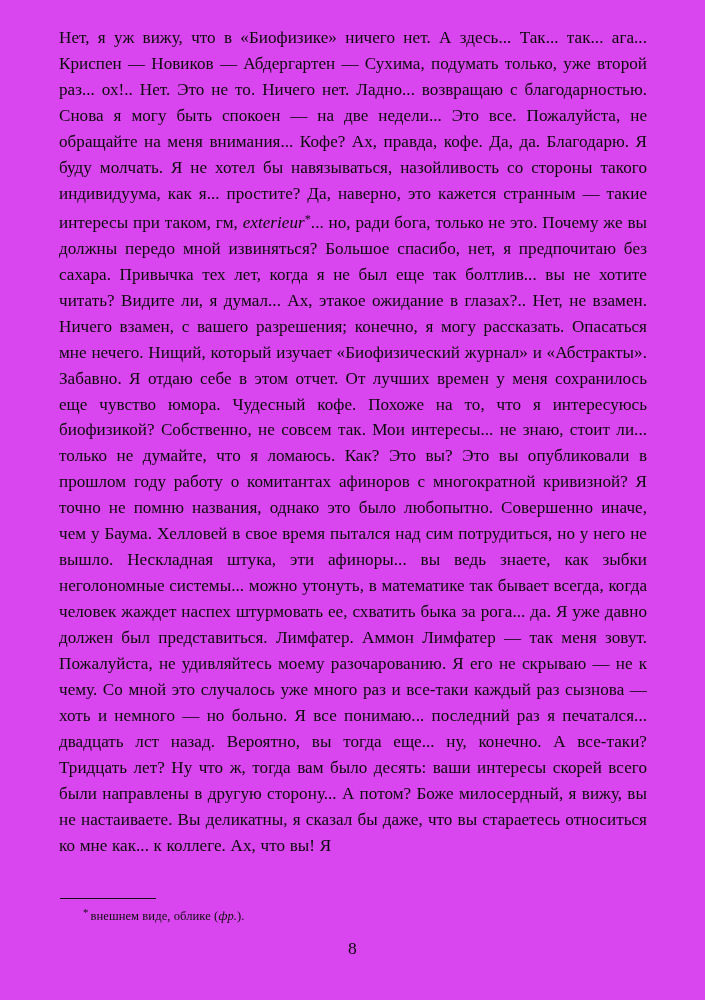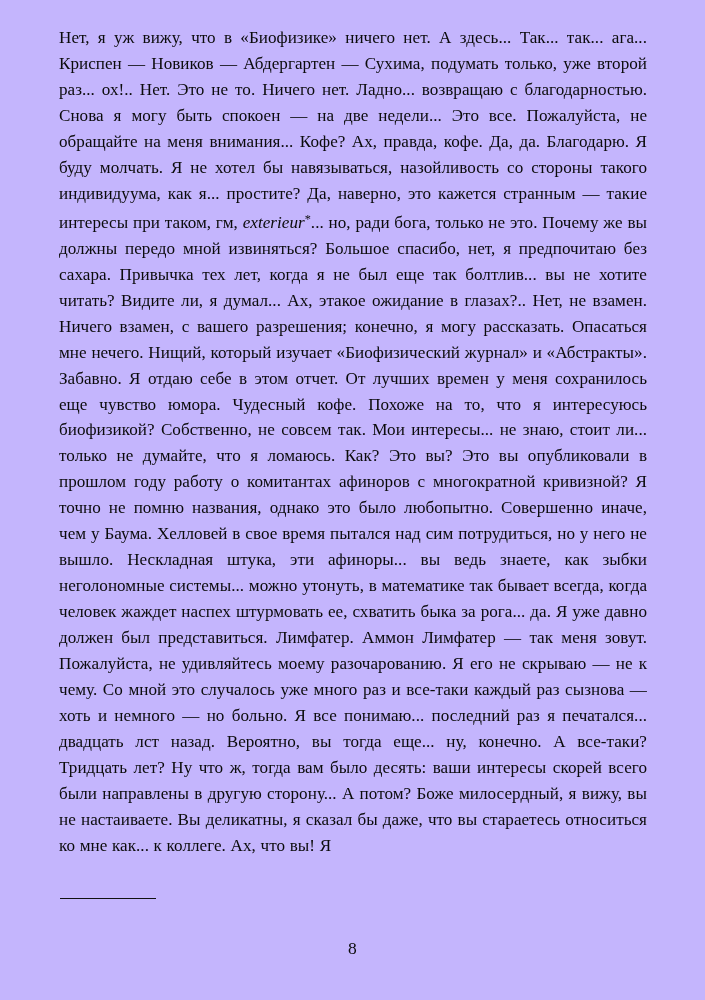--- a/index.html
+++ b/index.html
@@ -16,21 +16,21 @@
     font-family: "Liberation Serif", "DejaVu Serif", serif;
     color: #0a0a0a;
     -webkit-font-smoothing: none;
   }
 
   .page {
     position: absolute;
     inset: 0;
     width: 705px;
     height: 1000px;
-    background: #c4b5fd;
+    background: #d946ef;
   }
 
   
   .textblock {
     position: absolute;
     left: 59px;
     top: 25px;
     width: 588px;
   }
 
@@ -107,17 +107,18 @@
 <body>
 
 <div class="page">
 
   <div class="textblock">
     <p class="bodytext"><span>Нет, я уж вижу, что в «Биофизике» ничего нет. А здесь... Так... так... ага... Криспен — Новиков — Абдергартен — Сухима, подумать только, уже второй раз... ох!.. Нет. Это не то. Ничего нет. Ладно... возвращаю с благодарностью. Снова я могу быть спокоен — на две недели... Это все. Пожалуйста, не обращайте на меня внимания... Кофе? Ах, правда, кофе. Да, да. Благодарю. Я буду молчать. Я не хотел бы навязываться, назойливость со стороны такого индивидуума, как я... простите? Да, наверно, это кажется странным — такие интересы при таком, гм, </span><span class="fr">exterieur</span><span class="fnmark">*</span><span>... но, ради бога, только не это. Почему же вы должны передо мной извиняться? Большое спасибо, нет, я предпочитаю без сахара. Привычка тех лет, когда я не был еще так болтлив... вы не хотите читать? Видите ли, я думал... Ах, этакое ожидание в глазах?.. Нет, не взамен. Ничего взамен, с вашего разрешения; конечно, я могу рассказать. Опасаться мне нечего. Нищий, который изучает «Биофизический журнал» и «Абстракты». Забавно. Я отдаю себе в этом отчет. От лучших времен у меня сохранилось еще чувство юмора. Чудесный кофе. Похоже на то, что я интересуюсь биофизикой? Собственно, не совсем так. Мои интересы... не знаю, стоит ли... только не думайте, что я ломаюсь. Как? Это вы? Это вы опубликовали в прошлом году работу о комитантах афиноров с многократной кривизной? Я точно не помню названия, однако это было любопытно. Совершенно иначе, чем у Баума. Хелловей в свое время пытался над сим потрудиться, но у него не вышло. Нескладная штука, эти афиноры... вы ведь знаете, как зыбки неголономные системы... можно утонуть, в математике так бывает всегда, когда человек жаждет наспех штурмовать ее, схватить быка за рога... да. Я уже давно должен был представиться. Лимфатер. Аммон Лимфатер — так меня зовут. Пожалуйста, не удивляйтесь моему разочарованию. Я его не скрываю — не к чему. Со мной это случалось уже много раз и все-таки каждый раз сызнова — хоть и немного — но больно. Я все понимаю... последний раз я печатался... двадцать лст назад. Вероятно, вы тогда еще... ну, конечно. А все-таки? Тридцать лет? Ну что ж, тогда вам было десять: ваши интересы скорей всего были направлены в другую сторону... А потом? Боже милосердный, я вижу, вы не настаиваете. Вы деликатны, я сказал бы даже, что вы стараетесь относиться ко мне как... к коллеге. Ах, что вы! Я</span></p>
   </div>
 
   <div class="footnote-wrap">
     <div class="footnote-rule"></div>
+    <p class="footnote"><span class="fnstar">*</span><span>внешнем виде, облике (</span><span class="src">фр.</span><span>).</span></p>
   </div>
 
   <div class="folio">8</div>
 
 </div>
 
 </body></html>

